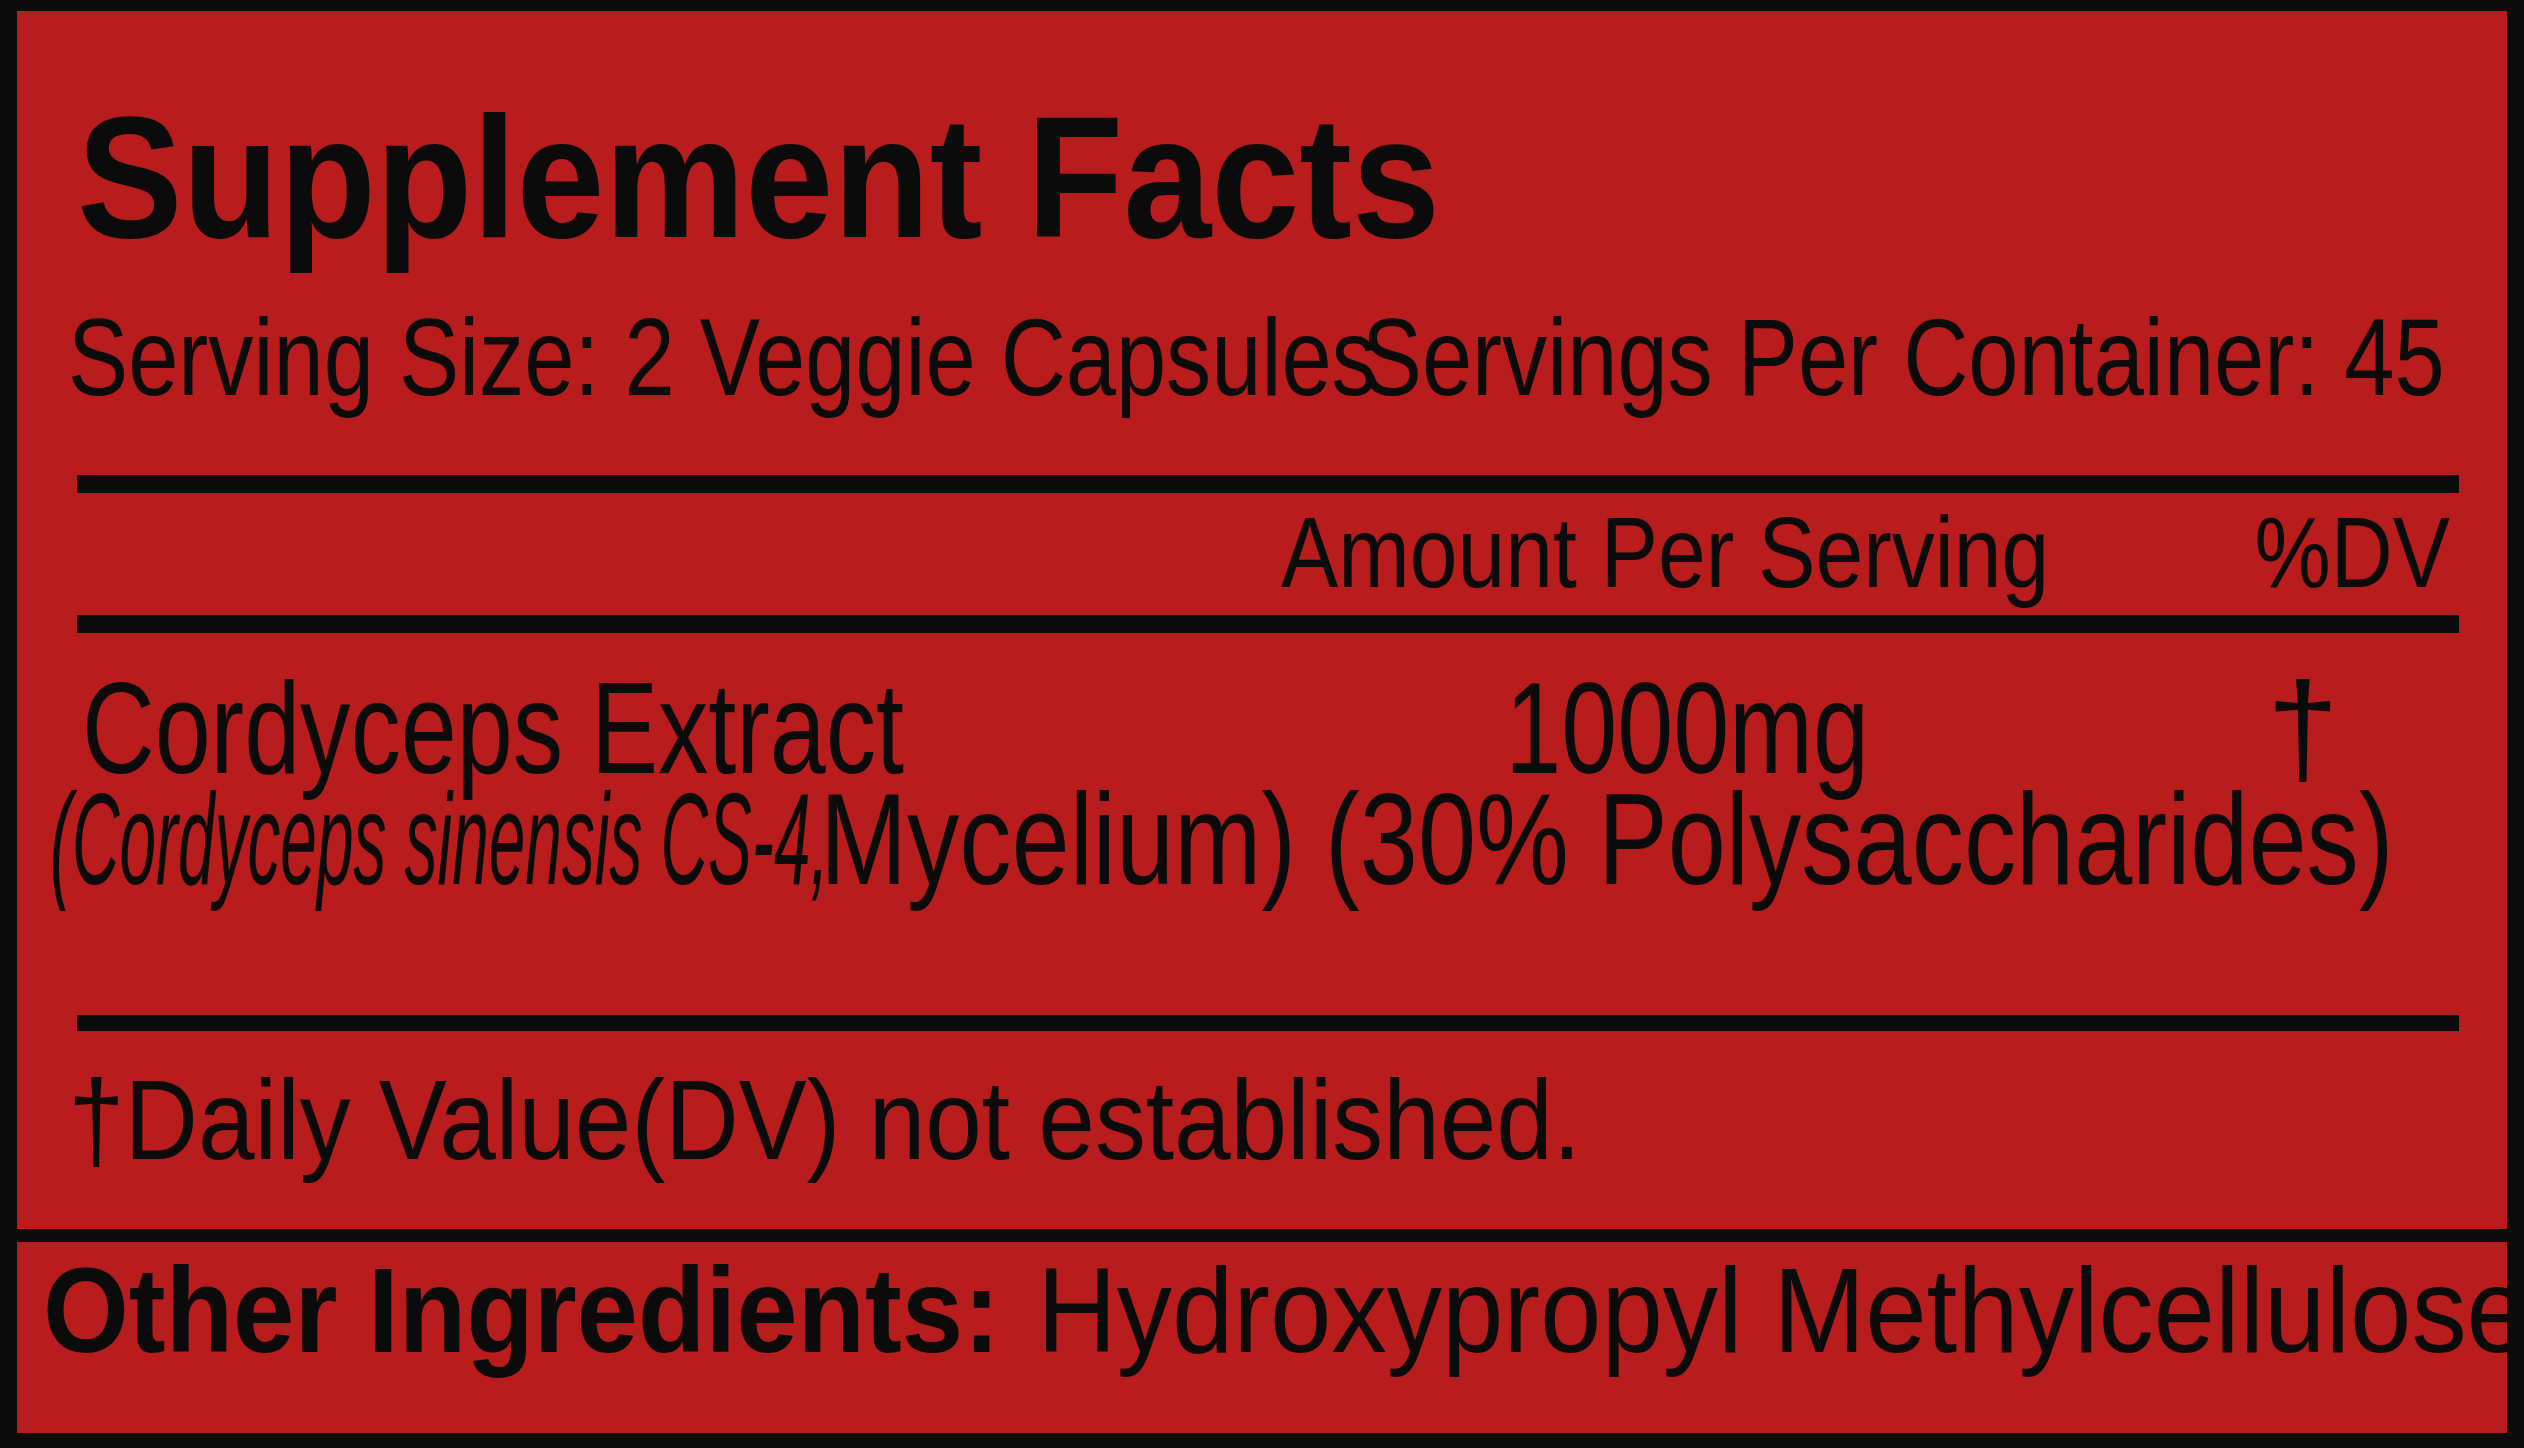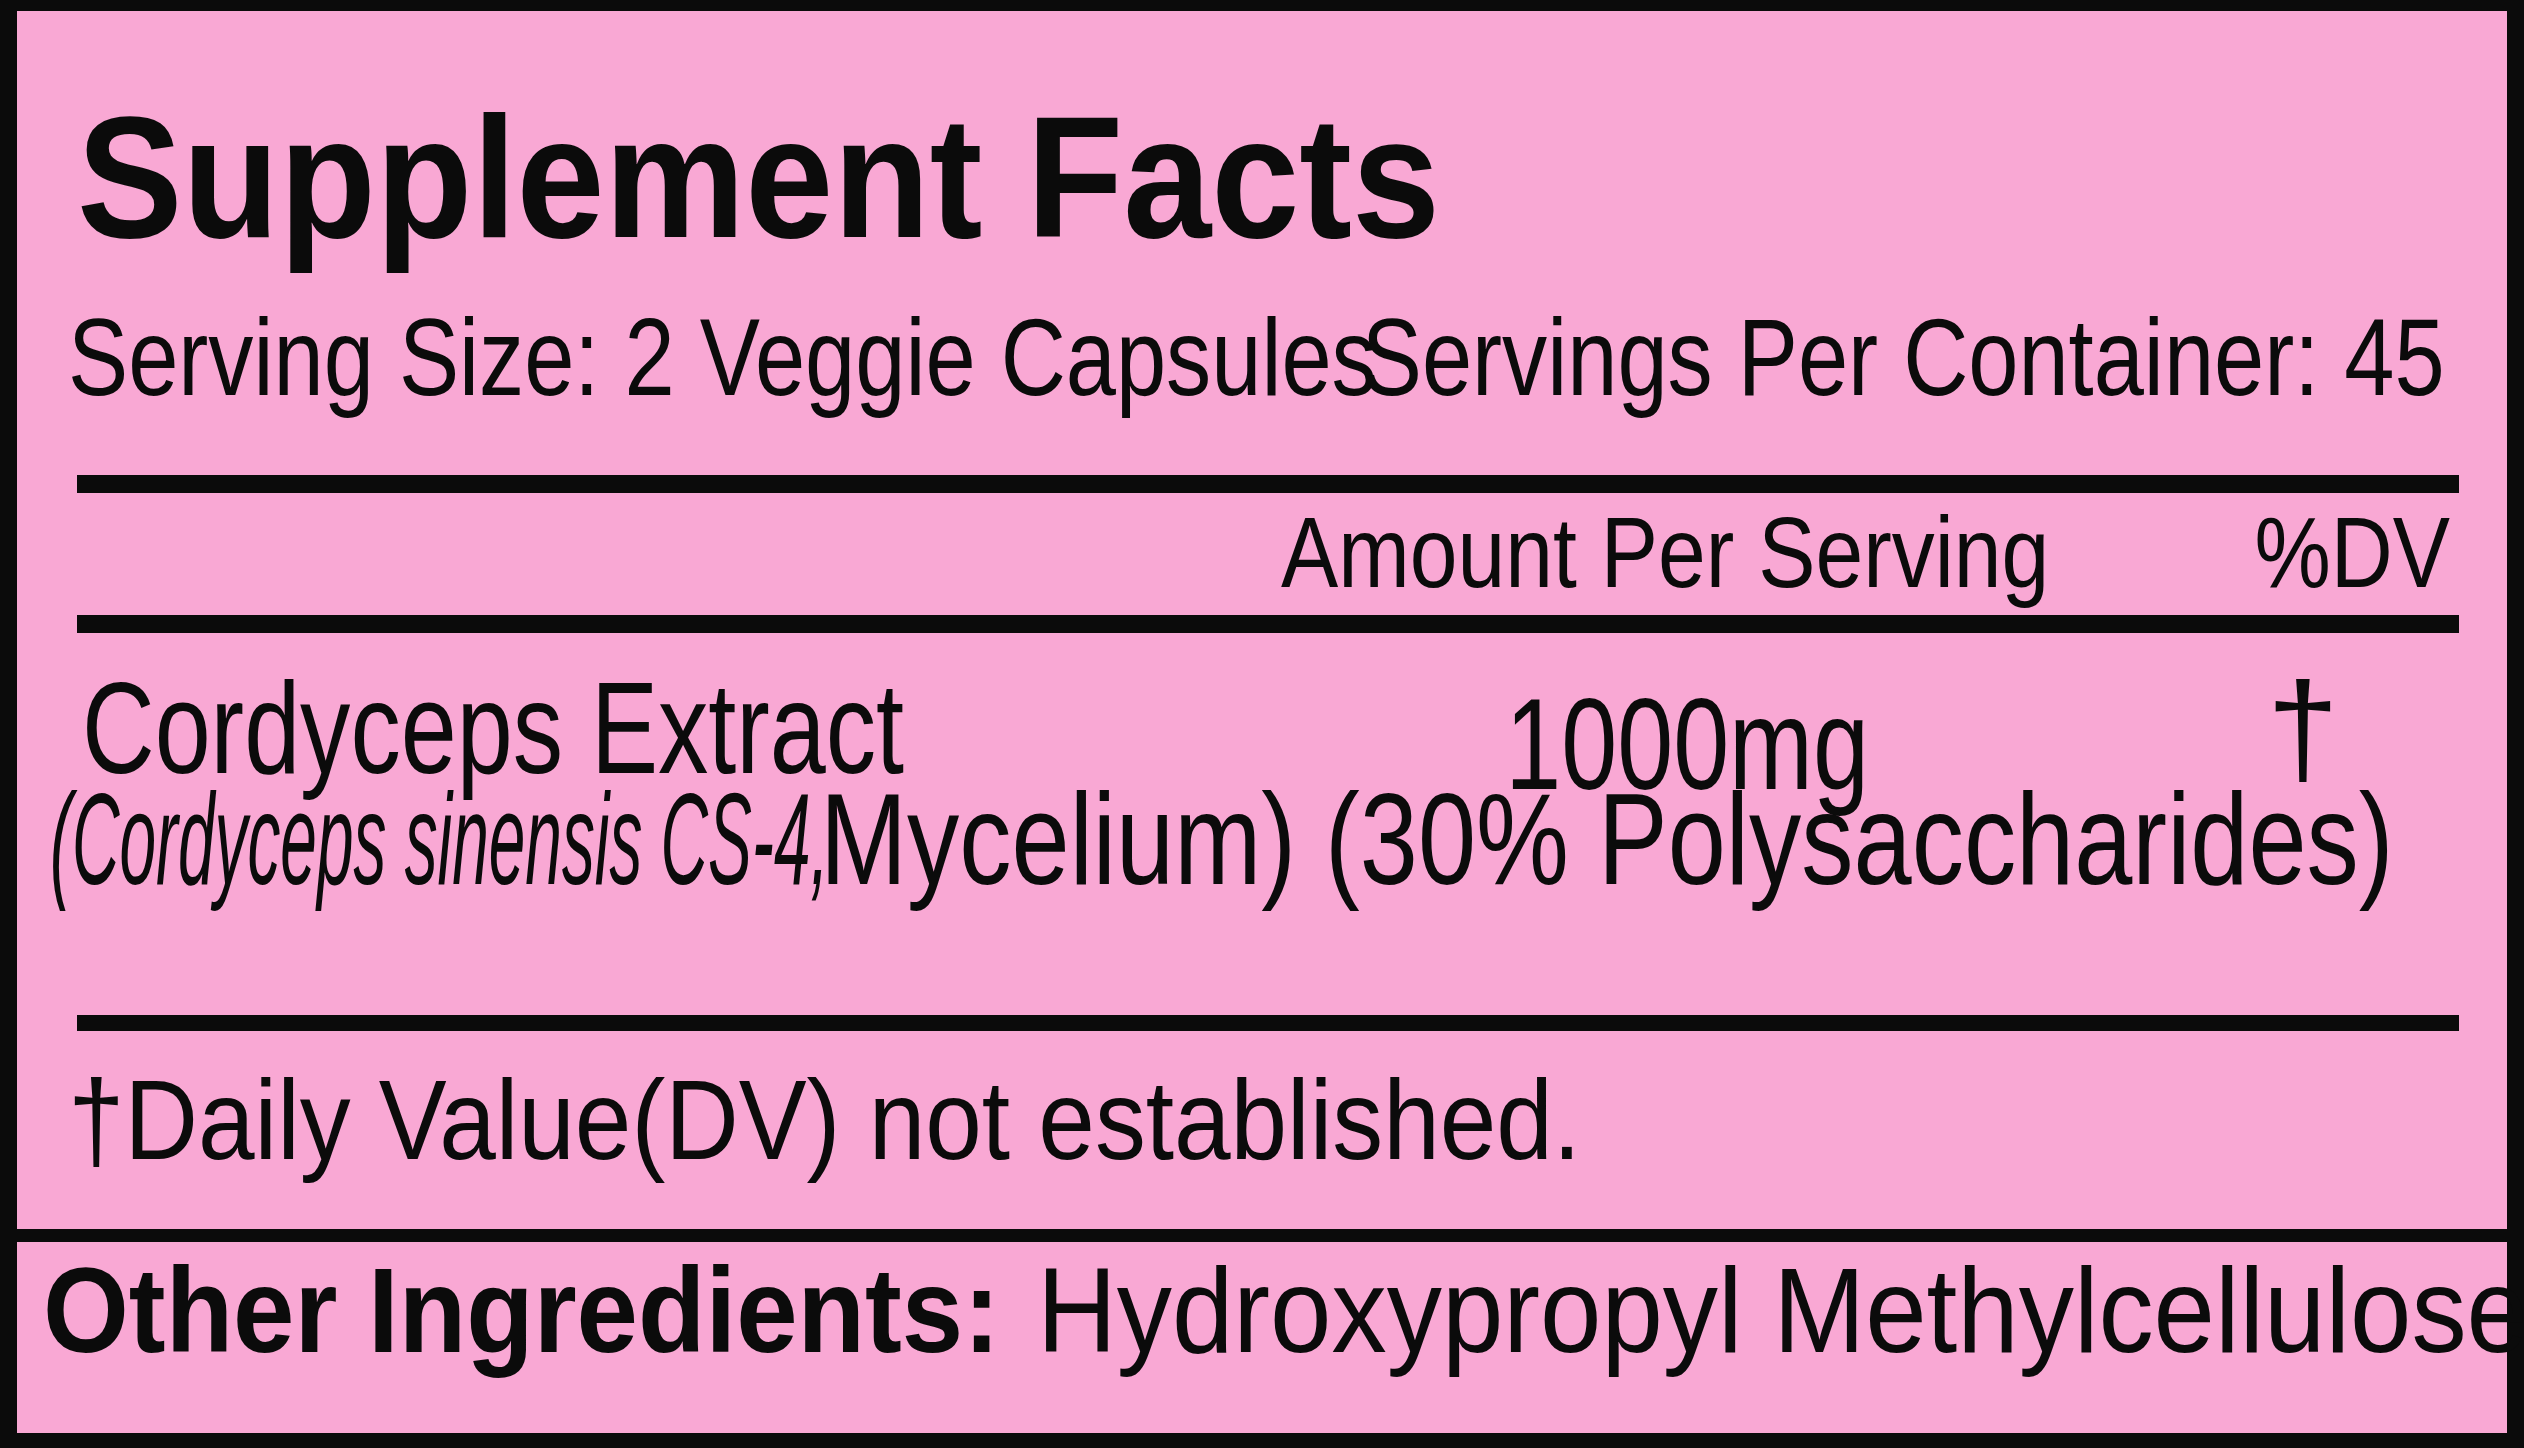--- a/index.html
+++ b/index.html
@@ -1,19 +1,19 @@
 <!DOCTYPE html>
 <html style="font-size:14.5px"><head>
 <meta charset="utf-8">
 <style>
   html,body{margin:0;padding:0;background:#ffffff;}
   .canvas{
     position:relative;
     width:2525px;height:1449px;
-    background:#f9a8d4;
+    background:#b91c1c;
     font-family:"Liberation Sans", sans-serif;
     color:#0b0b0b;
     overflow:hidden;
   }
   .outer-border{
     position:absolute;inset:0;
     border-style:solid;border-color:#0b0b0b;
     border-width:11.8px 18px 16.3px 17px;
     box-sizing:border-box;
     pointer-events:none;
@@ -64,21 +64,21 @@
   }
   .rule-2{top:615px;height:18px;}
   .ing-name{
     top:664px;left:82px;
     font-size:129px;font-weight:400;
     transform:scaleX(0.78);
   }
   .ing-amount-wrap{
     position:absolute;
     top:664px;left:1454px;width:366px;
-    text-align:right;line-height:1;margin-top:16px;
+    text-align:right;line-height:1;
   }
   .ing-amount{
     display:inline-block;white-space:nowrap;
     font-size:129px;font-weight:400;
     transform:scaleX(0.78);transform-origin:center center;
   }
   .ing-dv{
     top:664px;left:2267px;
     font-size:129px;font-weight:400;
   }

